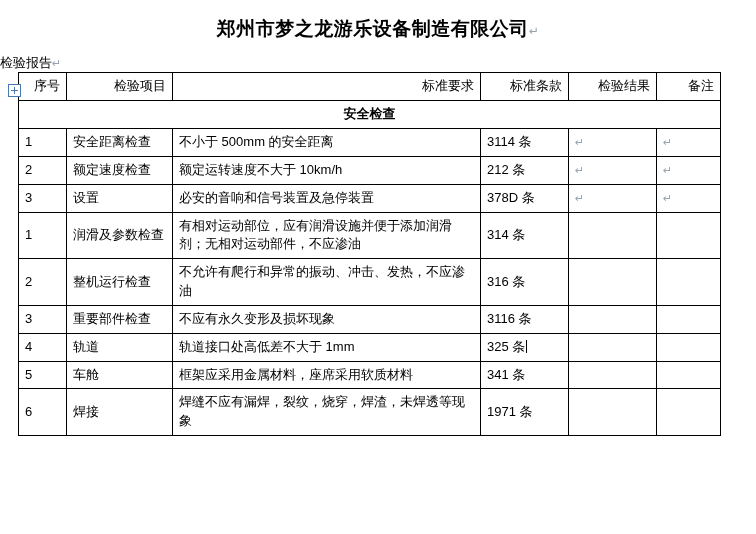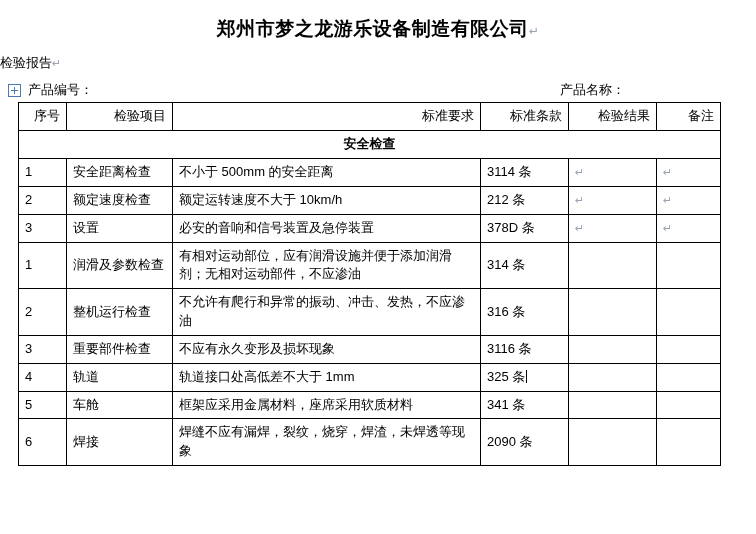--- a/index.html
+++ b/index.html
@@ -135,24 +135,20 @@
 </style>
 </head>
 <body>
 
 <div class="page">
 
   <div class="doc-title"><span>郑州市梦之龙游乐设备制造有限公司</span><span class="pilcrow">↵</span></div>
 
   <div class="doc-subtitle"><span>检验报告</span><span class="pilcrow">↵</span></div>
 
-  <div class="meta-row">
-    <span class="meta-left">产品编号：</span>
-    <span class="meta-right">产品名称：</span>
-  </div>
 
   <div class="table-handle"></div>
 
   <table class="report">
     <colgroup>
       <col class="c-no">
         <col class="c-item">
         <col class="c-std">
         <col class="c-clause">
         <col class="c-result">
@@ -242,20 +238,20 @@
         <td>框架应采用金属材料，座席采用软质材料</td>
         <td>341 条</td>
         <td></td>
         <td></td>
       </tr>
 
       <tr>
         <td>6</td>
         <td>焊接</td>
         <td>焊缝不应有漏焊，裂纹，烧穿，焊渣，未焊透等现象</td>
-        <td>2090 条</td>
+        <td>1971 条</td>
         <td></td>
         <td></td>
       </tr>
     </tbody>
   </table>
 
 </div>
 
 </body></html>

